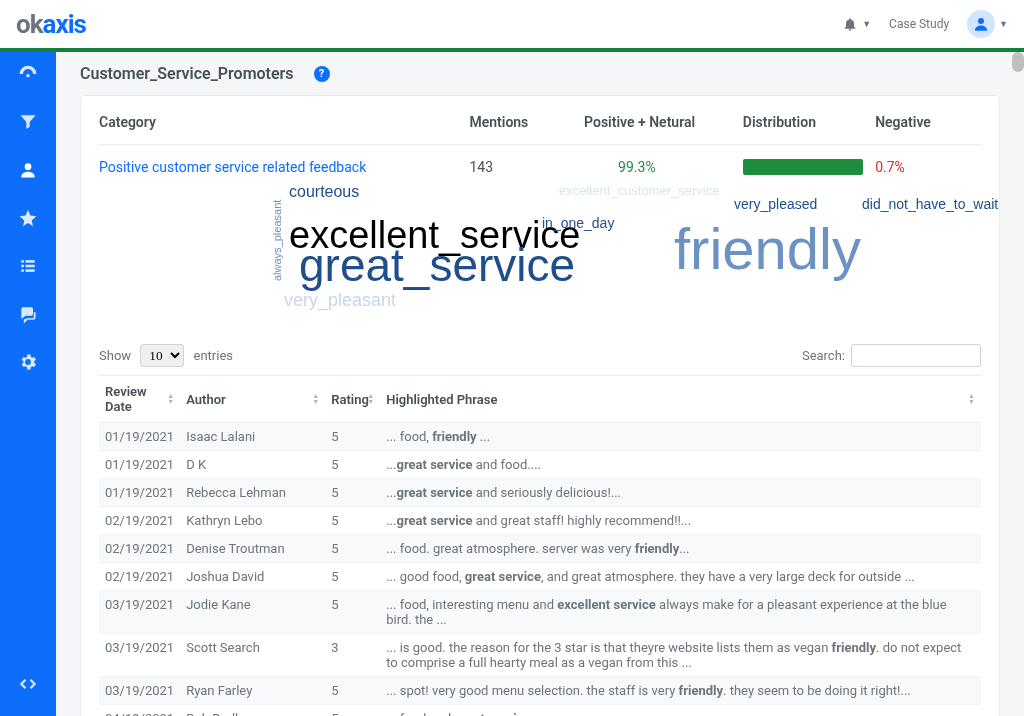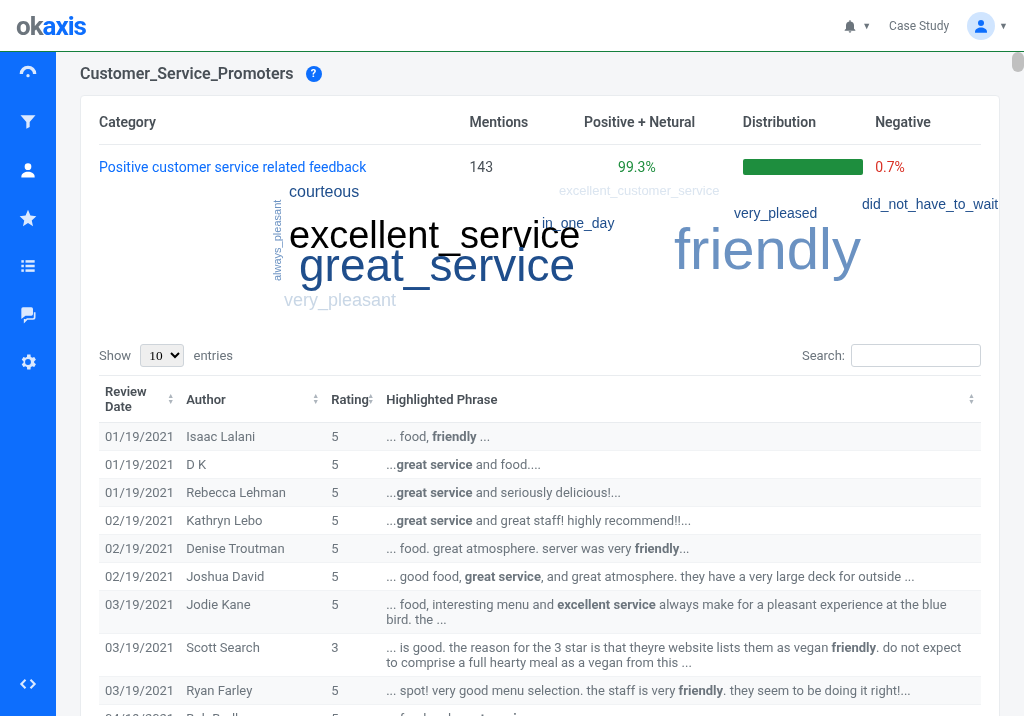--- a/index.html
+++ b/index.html
@@ -1,40 +1,40 @@
 <!DOCTYPE html>
 <html><head>
 <meta charset="utf-8">
 <style>
 * { box-sizing: border-box; margin: 0; padding: 0; }
 body { font-family: -apple-system, BlinkMacSystemFont, "Segoe UI", Roboto, sans-serif; font-size: 14px; color: #495057; background: #f5f6f8; }
 
 .app { display: flex; width: 1024px; height: 716px; position: relative; overflow: hidden; }
 
-.topbar { position: absolute; top: 0; left: 0; right: 0; height: 52px; background: #fff; border-bottom: 1px solid #15803d; display: flex; align-items: center; padding: 0 16px; z-index: 10; }
+.topbar { position: absolute; top: 0; left: 0; right: 0; height: 52px; background: #fff; border-bottom: 4px solid #15803d; display: flex; align-items: center; padding: 0 16px; z-index: 10; }
 .logo { font-size: 26px; font-weight: 700; letter-spacing: -1px; }
 .logo-ok { color: #6c757d; }
 .logo-axis { color: #0d6efd; }
 .topbar-right { margin-left: auto; display: flex; align-items: center; gap: 18px; }
 .bell { display: flex; align-items: center; gap: 4px; color: #6c757d; cursor: pointer; }
 .case-study { font-size: 12px; color: #6c757d; }
 .avatar-wrap { display: flex; align-items: center; gap: 4px; cursor: pointer; }
 .avatar { width: 28px; height: 28px; border-radius: 50%; background: #d0e5ff; display: flex; align-items: center; justify-content: center; }
 .avatar svg { width: 18px; height: 18px; }
 .caret { font-size: 9px; color: #6c757d; }
 
 .sidebar { width: 56px; background: #0d6efd; padding-top: 62px; display: flex; flex-direction: column; align-items: center; gap: 24px; z-index: 5; }
 .sidebar-item { width: 24px; height: 24px; display: flex; align-items: center; justify-content: center; color: #fff; opacity: 0.85; cursor: pointer; }
 .sidebar-item.active { opacity: 1; }
 .sidebar-item svg { width: 20px; height: 20px; }
 .sidebar-bottom { margin-top: auto; margin-bottom: 20px; }
 
 .main { flex: 1; padding-top: 52px; overflow-y: auto; display: flex; flex-direction: column; }
 .page-header { padding: 12px 24px 12px 24px; }
-.page-title { font-size: 16px; font-weight: 600; color: #495057; display: flex; align-items: center; gap: 12px; }
+.page-title { font-size: 16px; font-weight: 600; color: #495057; display: flex; align-items: center; gap: 20px; }
 .help-icon { width: 16px; height: 16px; border-radius: 50%; background: #0d6efd; color: #fff; display: inline-flex; align-items: center; justify-content: center; font-size: 11px; font-weight: 700; }
 
 .card { background: #fff; margin: 0 24px 20px 24px; border: 1px solid #e9ecef; border-radius: 4px; padding: 18px 18px; }
 
 .category-table { width: 100%; border-collapse: collapse; }
 .category-table th { text-align: left; font-weight: 600; color: #495057; font-size: 14px; padding-bottom: 14px; border-bottom: 1px solid #e9ecef; }
 .category-table td { padding-top: 14px; font-size: 14px; }
 .cat-link { color: #0d6efd; cursor: pointer; }
 .positive-val { color: #1e8e3e; margin-left: 34px; }
 .negative-val { color: #d93025; }
@@ -169,21 +169,21 @@
           <td><span class="negative-val">0.7%</span></td>
         </tr>
           </tbody>
       </table>
 
       <div class="wordcloud" id="wordcloud">
           <span class="wc" style="font-size: 16px; color: rgb(31, 78, 140); left: 190px; top: 0px;">courteous</span>
           <span class="wc" style="font-size: 13px; color: rgb(219, 229, 240); left: 460px; top: 0px;">excellent_customer_service</span>
           <span class="wc" style="font-size: 38px; color: #000000; left: 190px; top: 23px; margin-top: 8px;">excellent_service</span>
           <span class="wc" style="font-size: 14px; color: rgb(31, 78, 140); left: 443px; top: 32px;">in_one_day</span>
-          <span class="wc" style="font-size: 14px; color: rgb(31, 78, 140); left: 635px; top: 13px; margin-top: 9px;">very_pleased</span>
+          <span class="wc" style="font-size: 14px; color: rgb(31, 78, 140); left: 635px; top: 13px;">very_pleased</span>
           <span class="wc" style="font-size: 14px; color: rgb(31, 78, 140); left: 763px; top: 13px;">did_not_have_to_wait</span>
           <span class="wc" style="font-size: 46px; color: rgb(31, 78, 140); left: 200px; top: 55px;">great_service</span>
           <span class="wc" style="font-size: 58px; color: rgb(107, 146, 194); left: 575px; top: 32px;">friendly</span>
           <span class="wc" style="font-size: 18px; color: rgb(201, 215, 230); left: 185px; top: 107px;">very_pleasant</span>
           <span class="wc" style="font-size: 11px; color: rgb(107, 146, 194); left: 172px; top: 98px; transform: rotate(-90deg); transform-origin: left top;">always_pleasant</span>
         </div>
 
       <div class="dt-top">
         <div class="dt-show">
           <span>Show</span>

